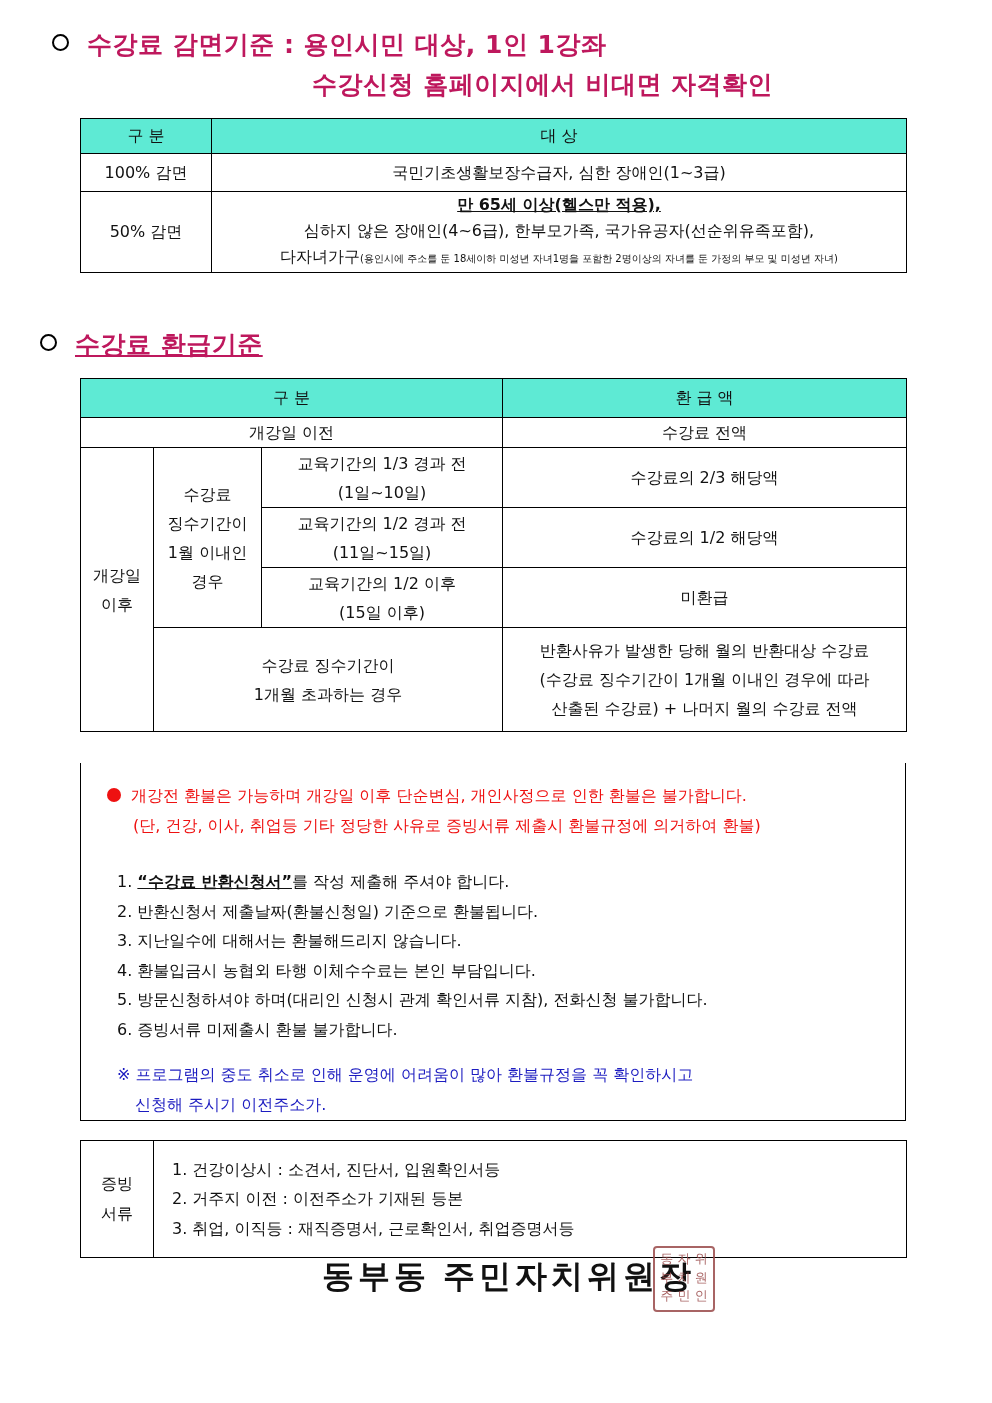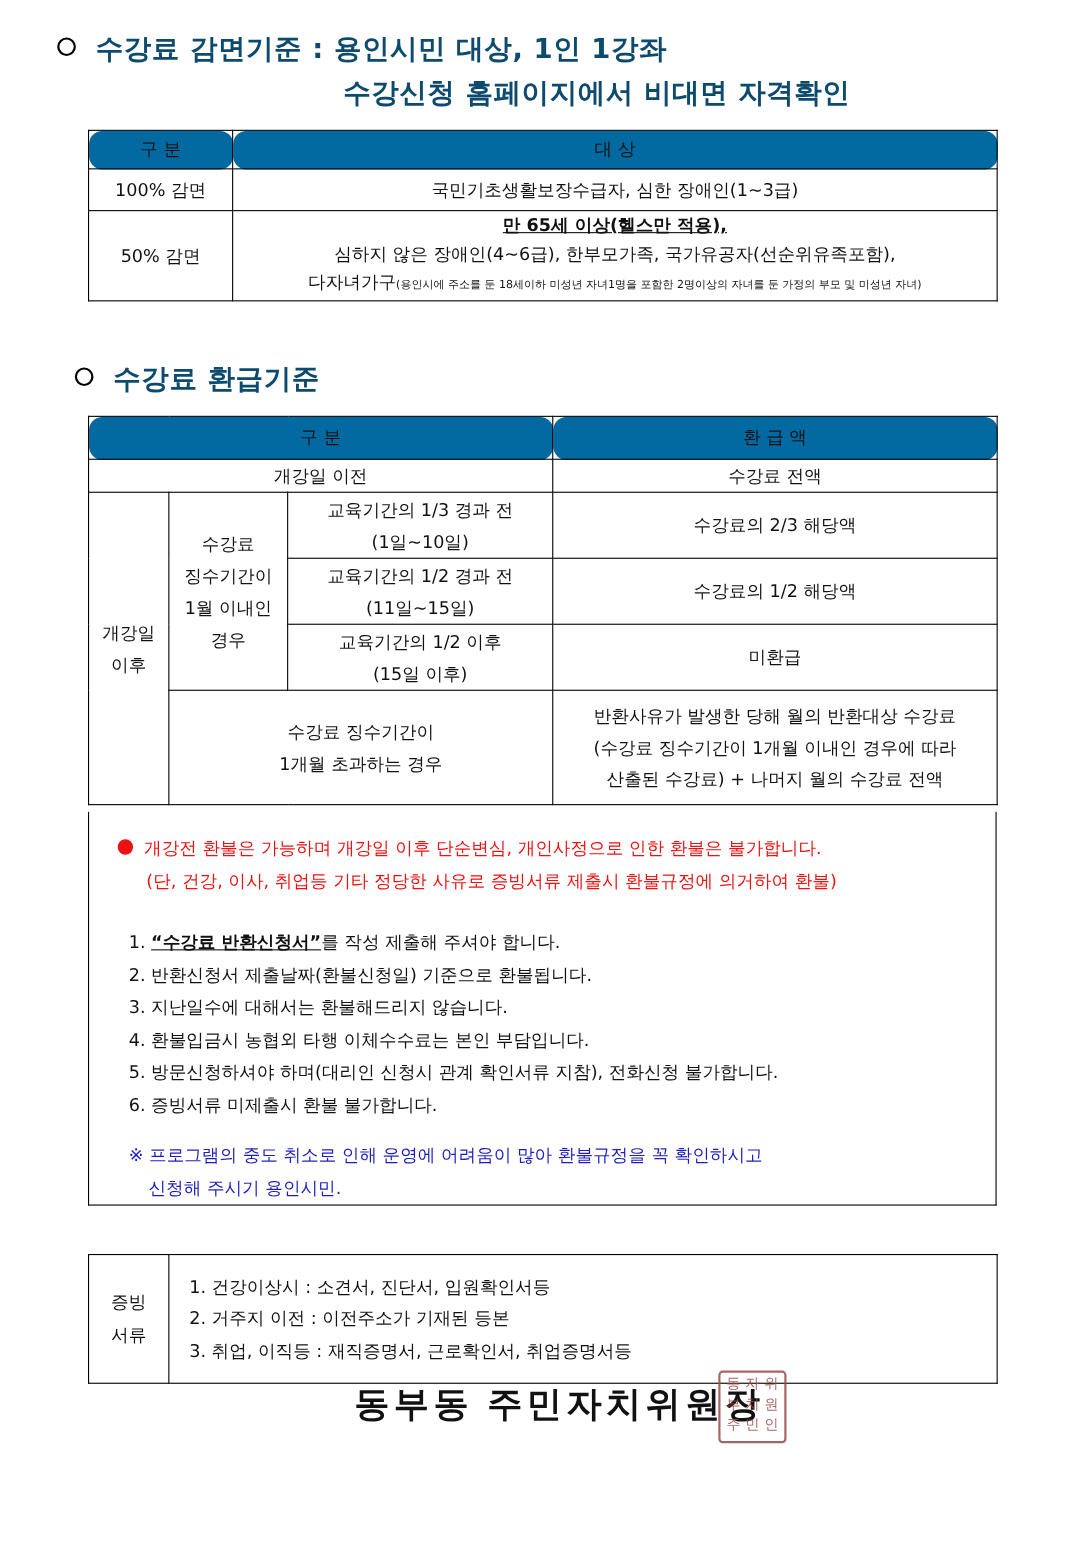--- a/index.html
+++ b/index.html
@@ -1,38 +1,38 @@
 <!DOCTYPE html>
 <html><head>
 <meta charset="utf-8">
 <style>
   html, body { margin: 0; padding: 0; background: #ffffff; }
   body { width: 992px; height: 1403px; position: relative; font-family: "DejaVu Sans", "Liberation Sans", sans-serif; color: #111; overflow: hidden; }
 
-  .heading { position: absolute; font-weight: bold; font-size: 25px; color: #0c4a6e; letter-spacing: 0.5px; white-space: nowrap; }
+  .heading { position: absolute; font-weight: bold; font-size: 25px; color: #be185d; letter-spacing: 0.5px; white-space: nowrap; }
   .h1a { left: 52px; top: 28px; }
   .h1b { left: 312px; top: 68px; }
-  .h2 { left: 68px; top: 328px; }
+  .h2 { left: 40px; top: 328px; text-decoration: underline; }
   .circle-mark { display: inline-block; width: 17px; height: 17px; border: 2px solid #000; border-radius: 50%; margin-right: 18px; vertical-align: 2px; box-sizing: border-box; }
 
   table { border-collapse: collapse; position: absolute; font-size: 16px; }
   td, th { border: 1.5px solid #000; text-align: center; vertical-align: middle; padding: 0; font-weight: normal; line-height: 30px; }
-  th { background: #0369a1; border-radius: 12px; }
+  th { background: #5eead4; }
 
   #t1 { left: 80px; top: 118px; width: 827px; }
   #t1 th { height: 34px; }
   #t1 td.c1 { width: 130px; }
   .under { text-decoration: underline; font-weight: bold; }
   .tiny { font-size: 10px; }
 
   #t2 { left: 80px; top: 378px; width: 827px; }
   #t2 th { height: 38px; }
   #t2 td { line-height: 29px; }
 
-  .notes { position: absolute; left: 80px; top: 738px; width: 824px; height: 357px; border: 1.5px solid #000; border-top: none; }
+  .notes { position: absolute; left: 80px; top: 763px; width: 824px; height: 357px; border: 1.5px solid #000; border-top: none; }
   .red-note { position: absolute; left: 26px; top: 18px; color: #ee1111; font-size: 16px; line-height: 30px; white-space: nowrap; }
   .red-dot { display: inline-block; width: 14px; height: 14px; border-radius: 50%; background: #ee1111; margin-right: 10px; vertical-align: -1px; }
   .red-note .l2 { padding-left: 26px; }
   .list { position: absolute; left: 36px; top: 104px; font-size: 16px; line-height: 29.5px; white-space: nowrap; }
   .list .u { text-decoration: underline; font-weight: bold; }
   .blue { color: #1c1cc0; margin-top: 16px; }
   .blue .l2 { padding-left: 18px; }
 
   #t3 { left: 80px; top: 1140px; width: 827px; }
   #t3 td { height: 116px; }
@@ -132,21 +132,21 @@
   </div>
   <div class="list">
     <div><span>1.</span> <span class="u">“수강료 반환신청서”</span><span>를 작성 제출해 주셔야 합니다.</span></div>
     <div>2. 반환신청서 제출날짜(환불신청일) 기준으로 환불됩니다.</div>
     <div>3. 지난일수에 대해서는 환불해드리지 않습니다.</div>
     <div>4. 환불입금시 농협외 타행 이체수수료는 본인 부담입니다.</div>
     <div>5. 방문신청하셔야 하며(대리인 신청시 관계 확인서류 지참), 전화신청 불가합니다.</div>
     <div>6. 증빙서류 미제출시 환불 불가합니다.</div>
     <div class="blue">
       <div>※ 프로그램의 중도 취소로 인해 운영에 어려움이 많아 환불규정을 꼭 확인하시고</div>
-      <div class="l2">신청해 주시기 용인시민.</div>
+      <div class="l2">신청해 주시기 이전주소가.</div>
     </div>
   </div>
 </div>
 
 <table id="t3">
   <tbody>
       <tr>
     <td class="lbl">
       <div>증빙</div>
       <div>서류</div>

